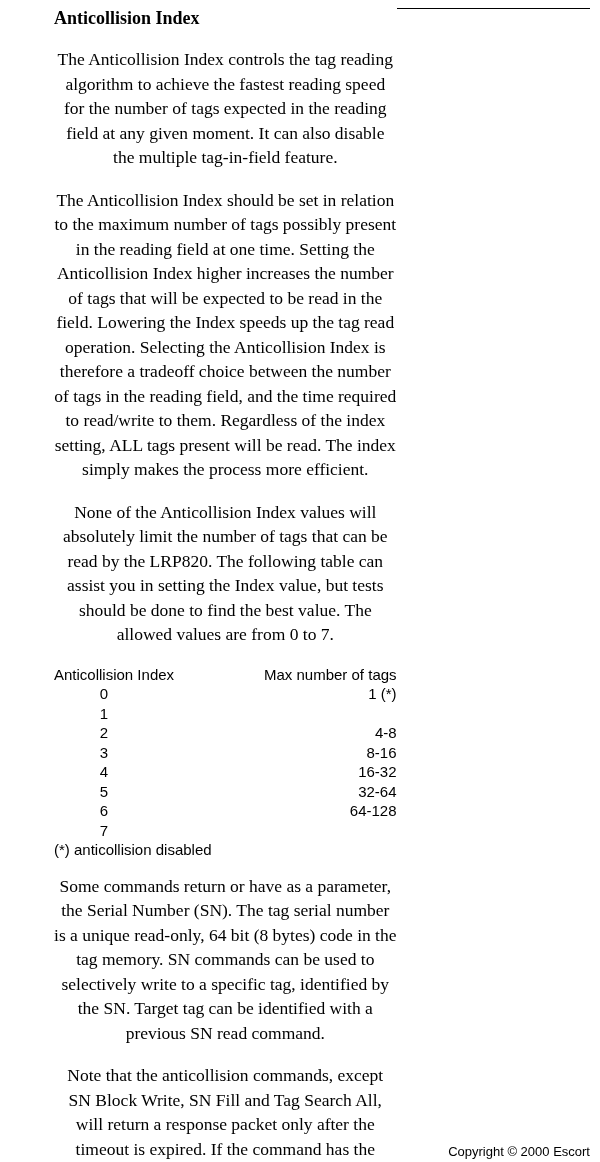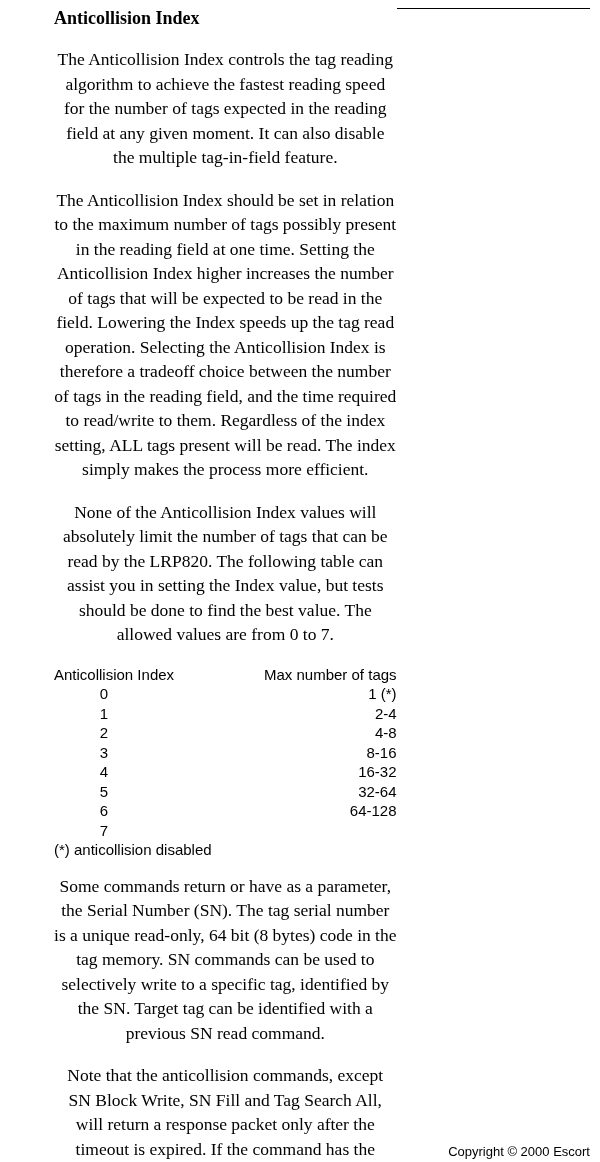--- a/index.html
+++ b/index.html
@@ -90,21 +90,20 @@
       <div class="table-row">
         <div class="col-idx">Anticollision Index</div>
         <div class="col-tags">Max number of tags</div>
       </div>
       <div class="table-row">
         <div class="col-idx">           <span>0</span></div>
         <div class="col-tags">         <span>1 (*)</span></div>
       </div>
       <div class="table-row">
         <div class="col-idx">           <span>1</span></div>
-        <div class="col-tags">         <span>2-4</span></div>
       </div>
       <div class="table-row">
         <div class="col-idx">           <span>2</span></div>
         <div class="col-tags">         <span>4-8</span></div>
       </div>
       <div class="table-row">
         <div class="col-idx">           <span>3</span></div>
         <div class="col-tags">         <span>8-16</span></div>
       </div>
       <div class="table-row">

